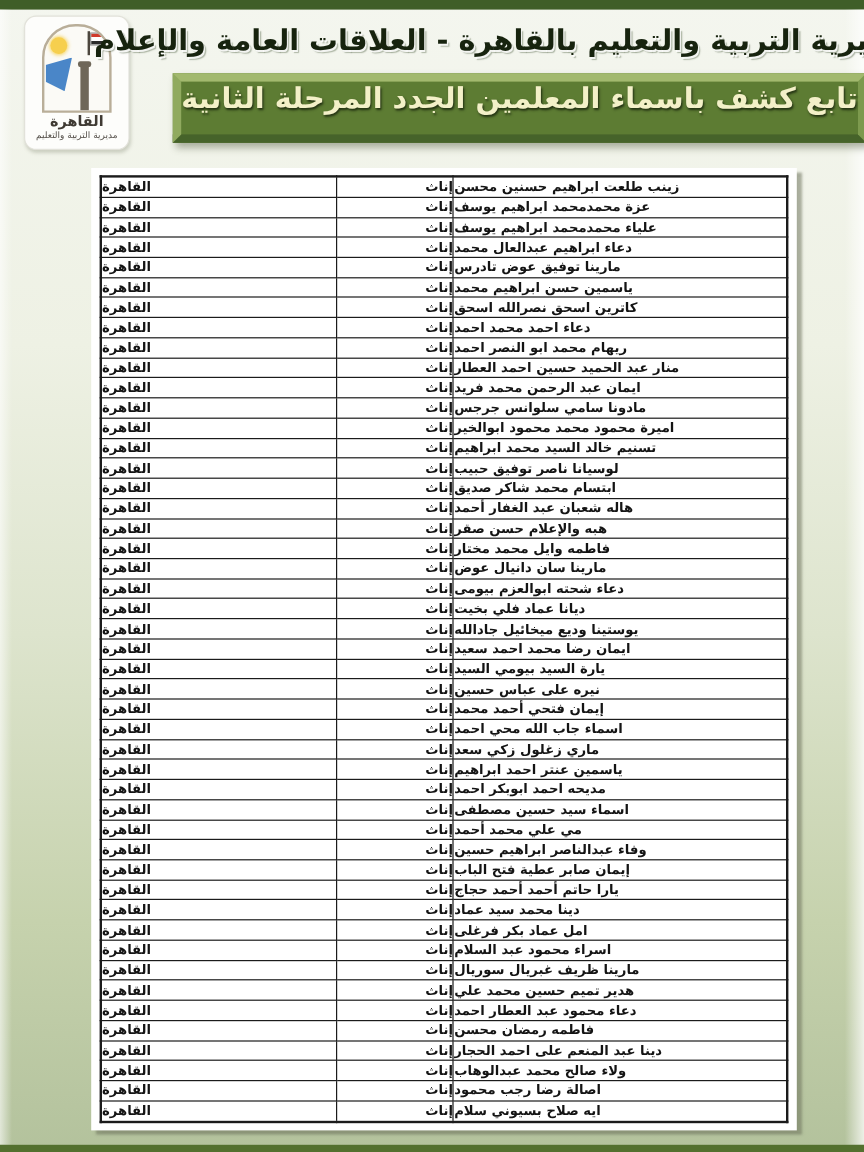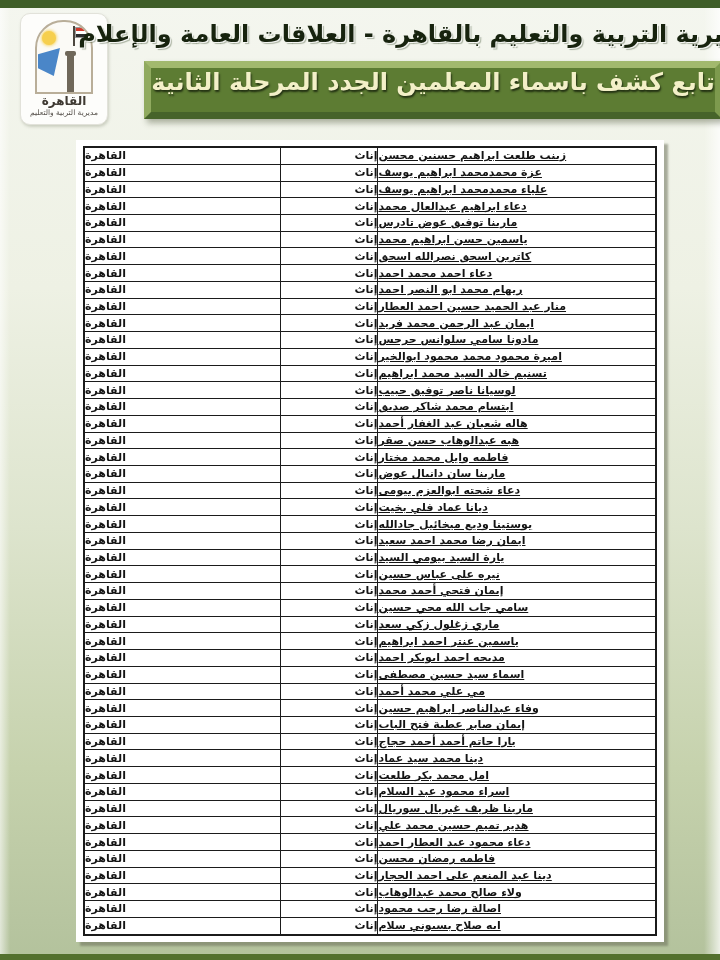--- a/index.html
+++ b/index.html
@@ -78,21 +78,21 @@
   table.roster td{
     border:1.5px solid #1b1b1b;
     font-size:11px;font-weight:bold;color:#141414;
     padding:0;line-height:15px;overflow:hidden;white-space:nowrap;
   }
   col.c-gov{width:34.3%;}
   col.c-gen{width:17.1%;}
   col.c-name{width:48.6%;}
   td.gov{direction:rtl;text-align:left;padding-left:4px;}   
   td.gen{direction:rtl;text-align:right;padding-left:6px;}
-  td.nm{direction:rtl;text-align:left;padding-left:4px;text-decoration:underline;}
+  td.nm{direction:rtl;text-align:left;padding-left:4px;}
 </style>
 </head>
 <body>
 
 <div class="page">
   <div class="top-band"></div>
   <div class="edge-light-right"></div>
   <div class="edge-light-left"></div>
 
   <div class="logo-card">
@@ -220,21 +220,21 @@
 
   <tr>
     <td class="gov">القاهرة</td>
     <td class="gen">إناث</td>
     <td class="nm">هاله شعبان عبد الغفار أحمد</td>
   </tr>
 
   <tr>
     <td class="gov">القاهرة</td>
     <td class="gen">إناث</td>
-    <td class="nm">هبه عبدالوهاب حسن صقر</td>
+    <td class="nm">هبه والإعلام حسن صقر</td>
   </tr>
 
   <tr>
     <td class="gov">القاهرة</td>
     <td class="gen">إناث</td>
     <td class="nm">فاطمه وايل محمد مختار</td>
   </tr>
 
   <tr>
     <td class="gov">القاهرة</td>
@@ -280,21 +280,21 @@
 
   <tr>
     <td class="gov">القاهرة</td>
     <td class="gen">إناث</td>
     <td class="nm">إيمان فتحي أحمد محمد</td>
   </tr>
 
   <tr>
     <td class="gov">القاهرة</td>
     <td class="gen">إناث</td>
-    <td class="nm">سامي جاب الله محي حسين</td>
+    <td class="nm">اسماء جاب الله محي احمد</td>
   </tr>
 
   <tr>
     <td class="gov">القاهرة</td>
     <td class="gen">إناث</td>
     <td class="nm">ماري زغلول زكي سعد</td>
   </tr>
 
   <tr>
     <td class="gov">القاهرة</td>
@@ -340,21 +340,21 @@
 
   <tr>
     <td class="gov">القاهرة</td>
     <td class="gen">إناث</td>
     <td class="nm">دينا محمد سيد عماد</td>
   </tr>
 
   <tr>
     <td class="gov">القاهرة</td>
     <td class="gen">إناث</td>
-    <td class="nm">امل محمد بكر طلعت</td>
+    <td class="nm">امل عماد بكر فرغلى</td>
   </tr>
 
   <tr>
     <td class="gov">القاهرة</td>
     <td class="gen">إناث</td>
     <td class="nm">اسراء محمود عبد السلام</td>
   </tr>
 
   <tr>
     <td class="gov">القاهرة</td>

